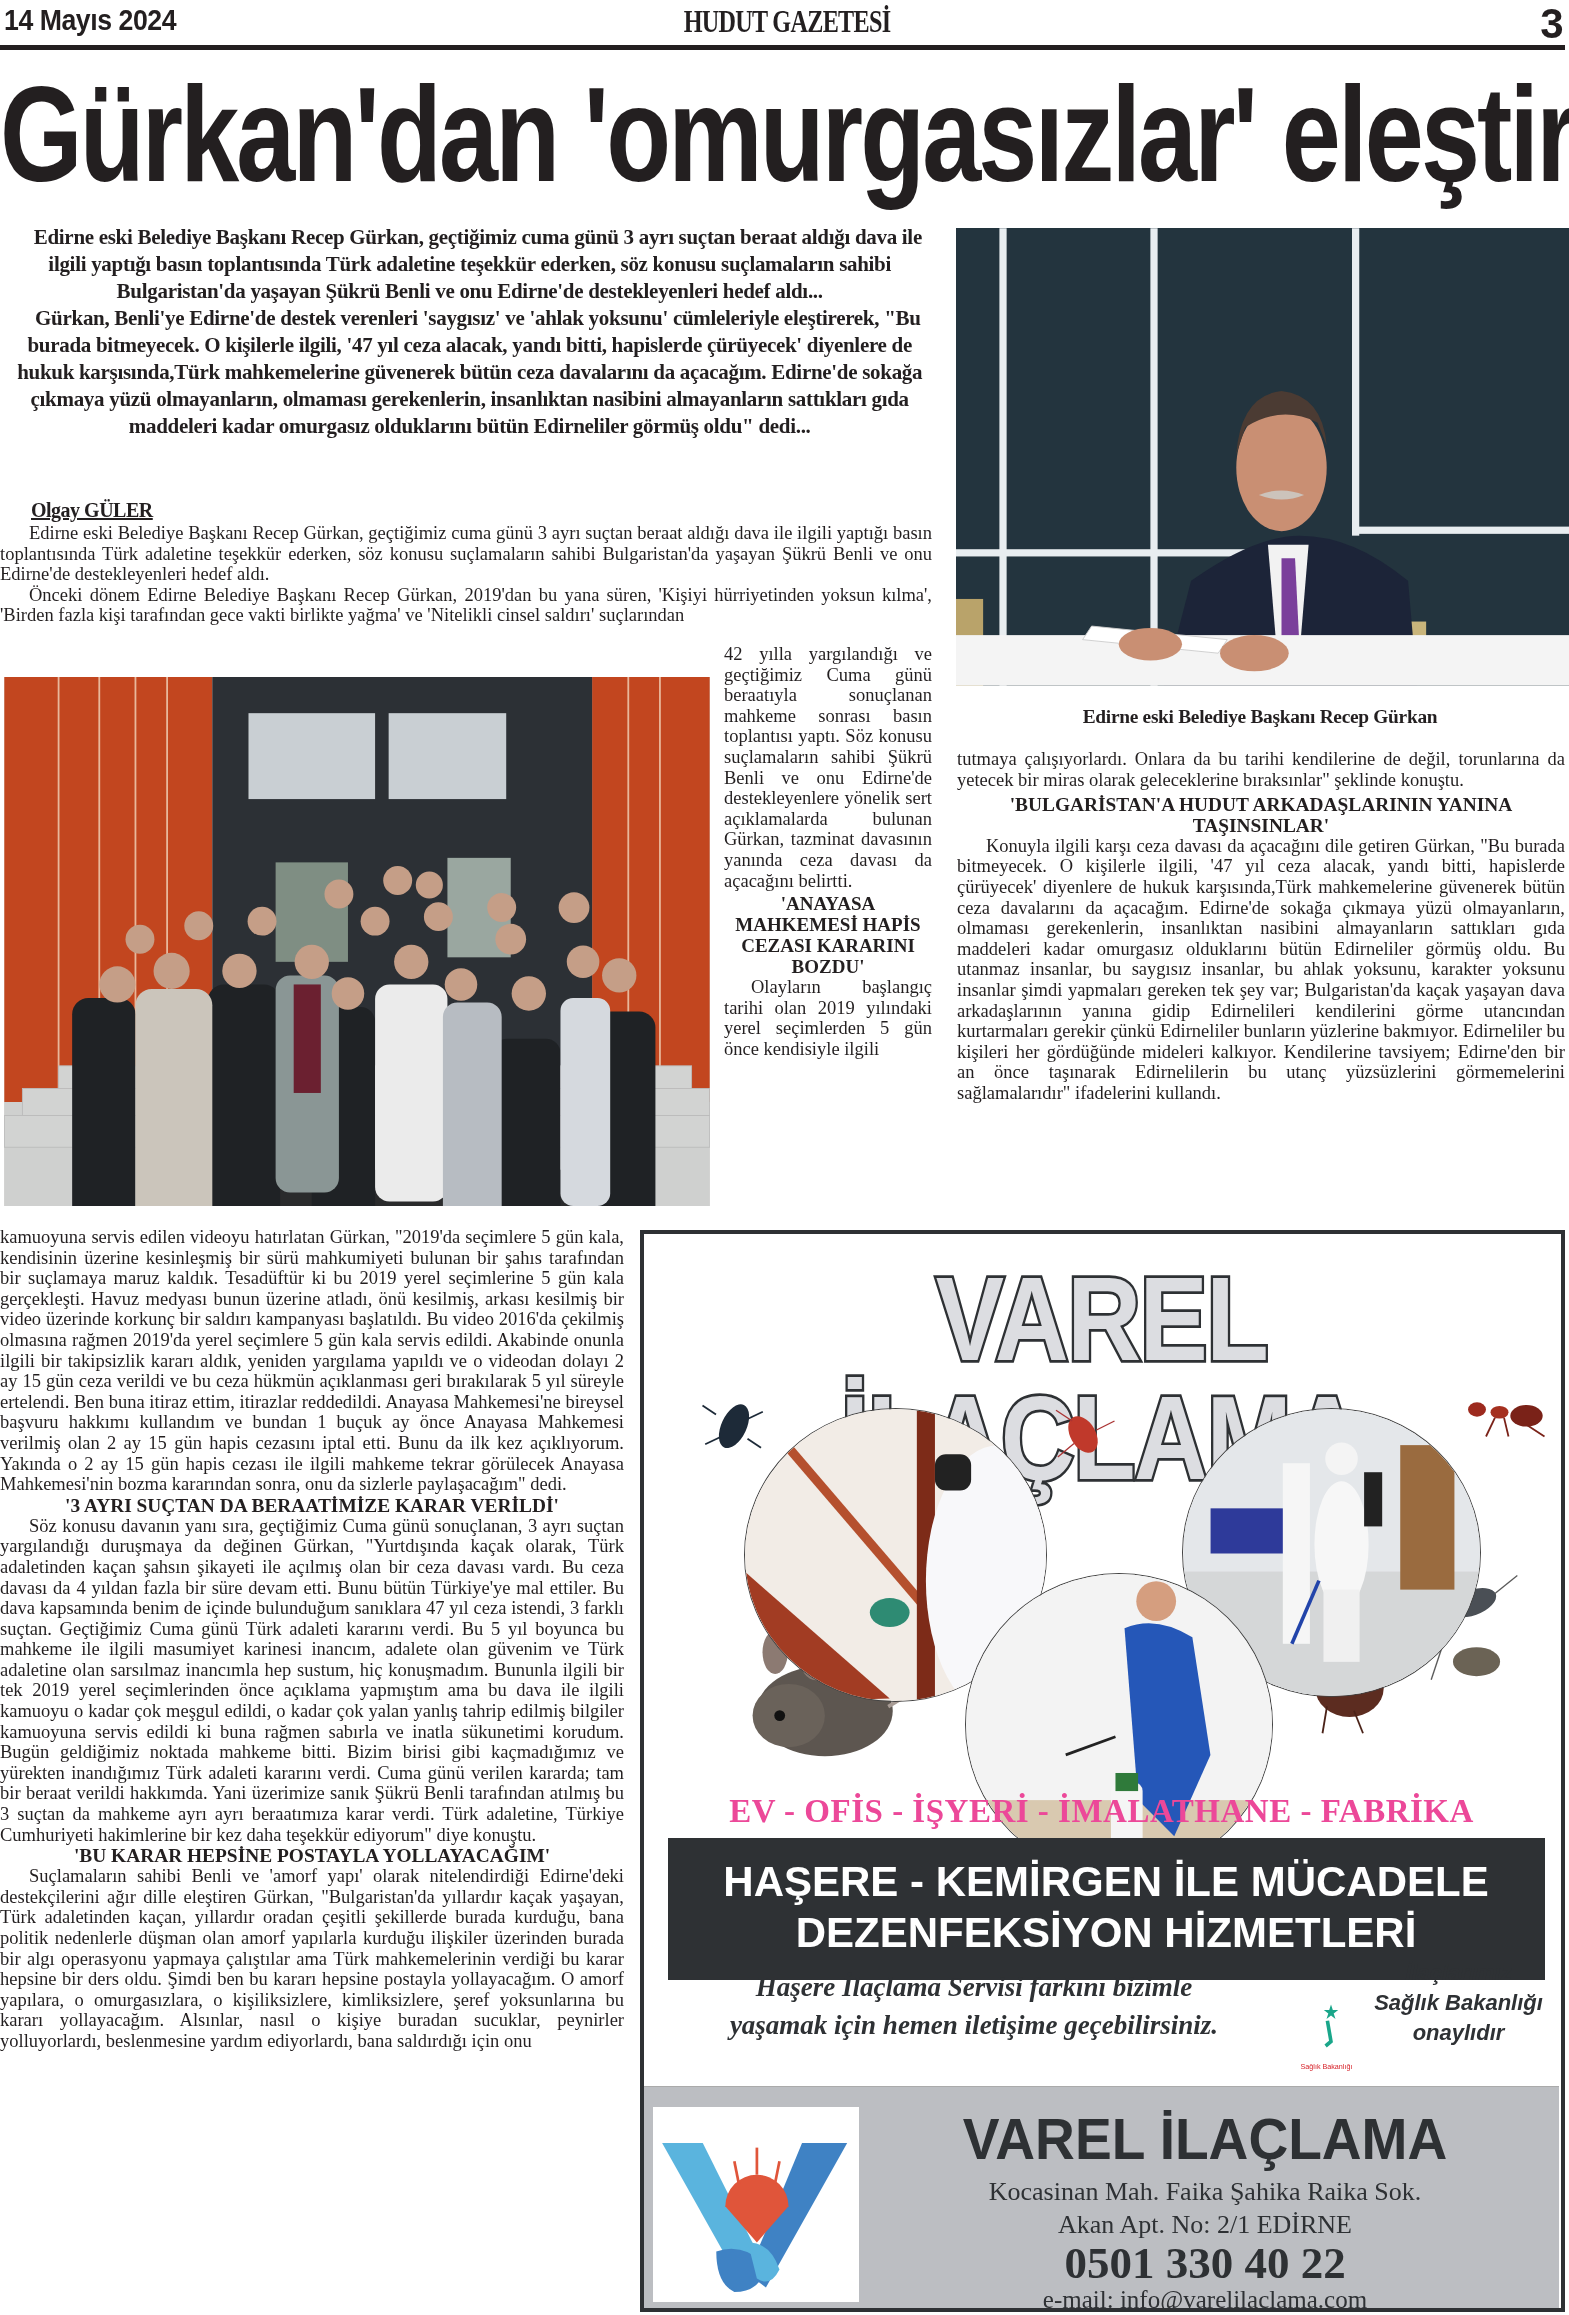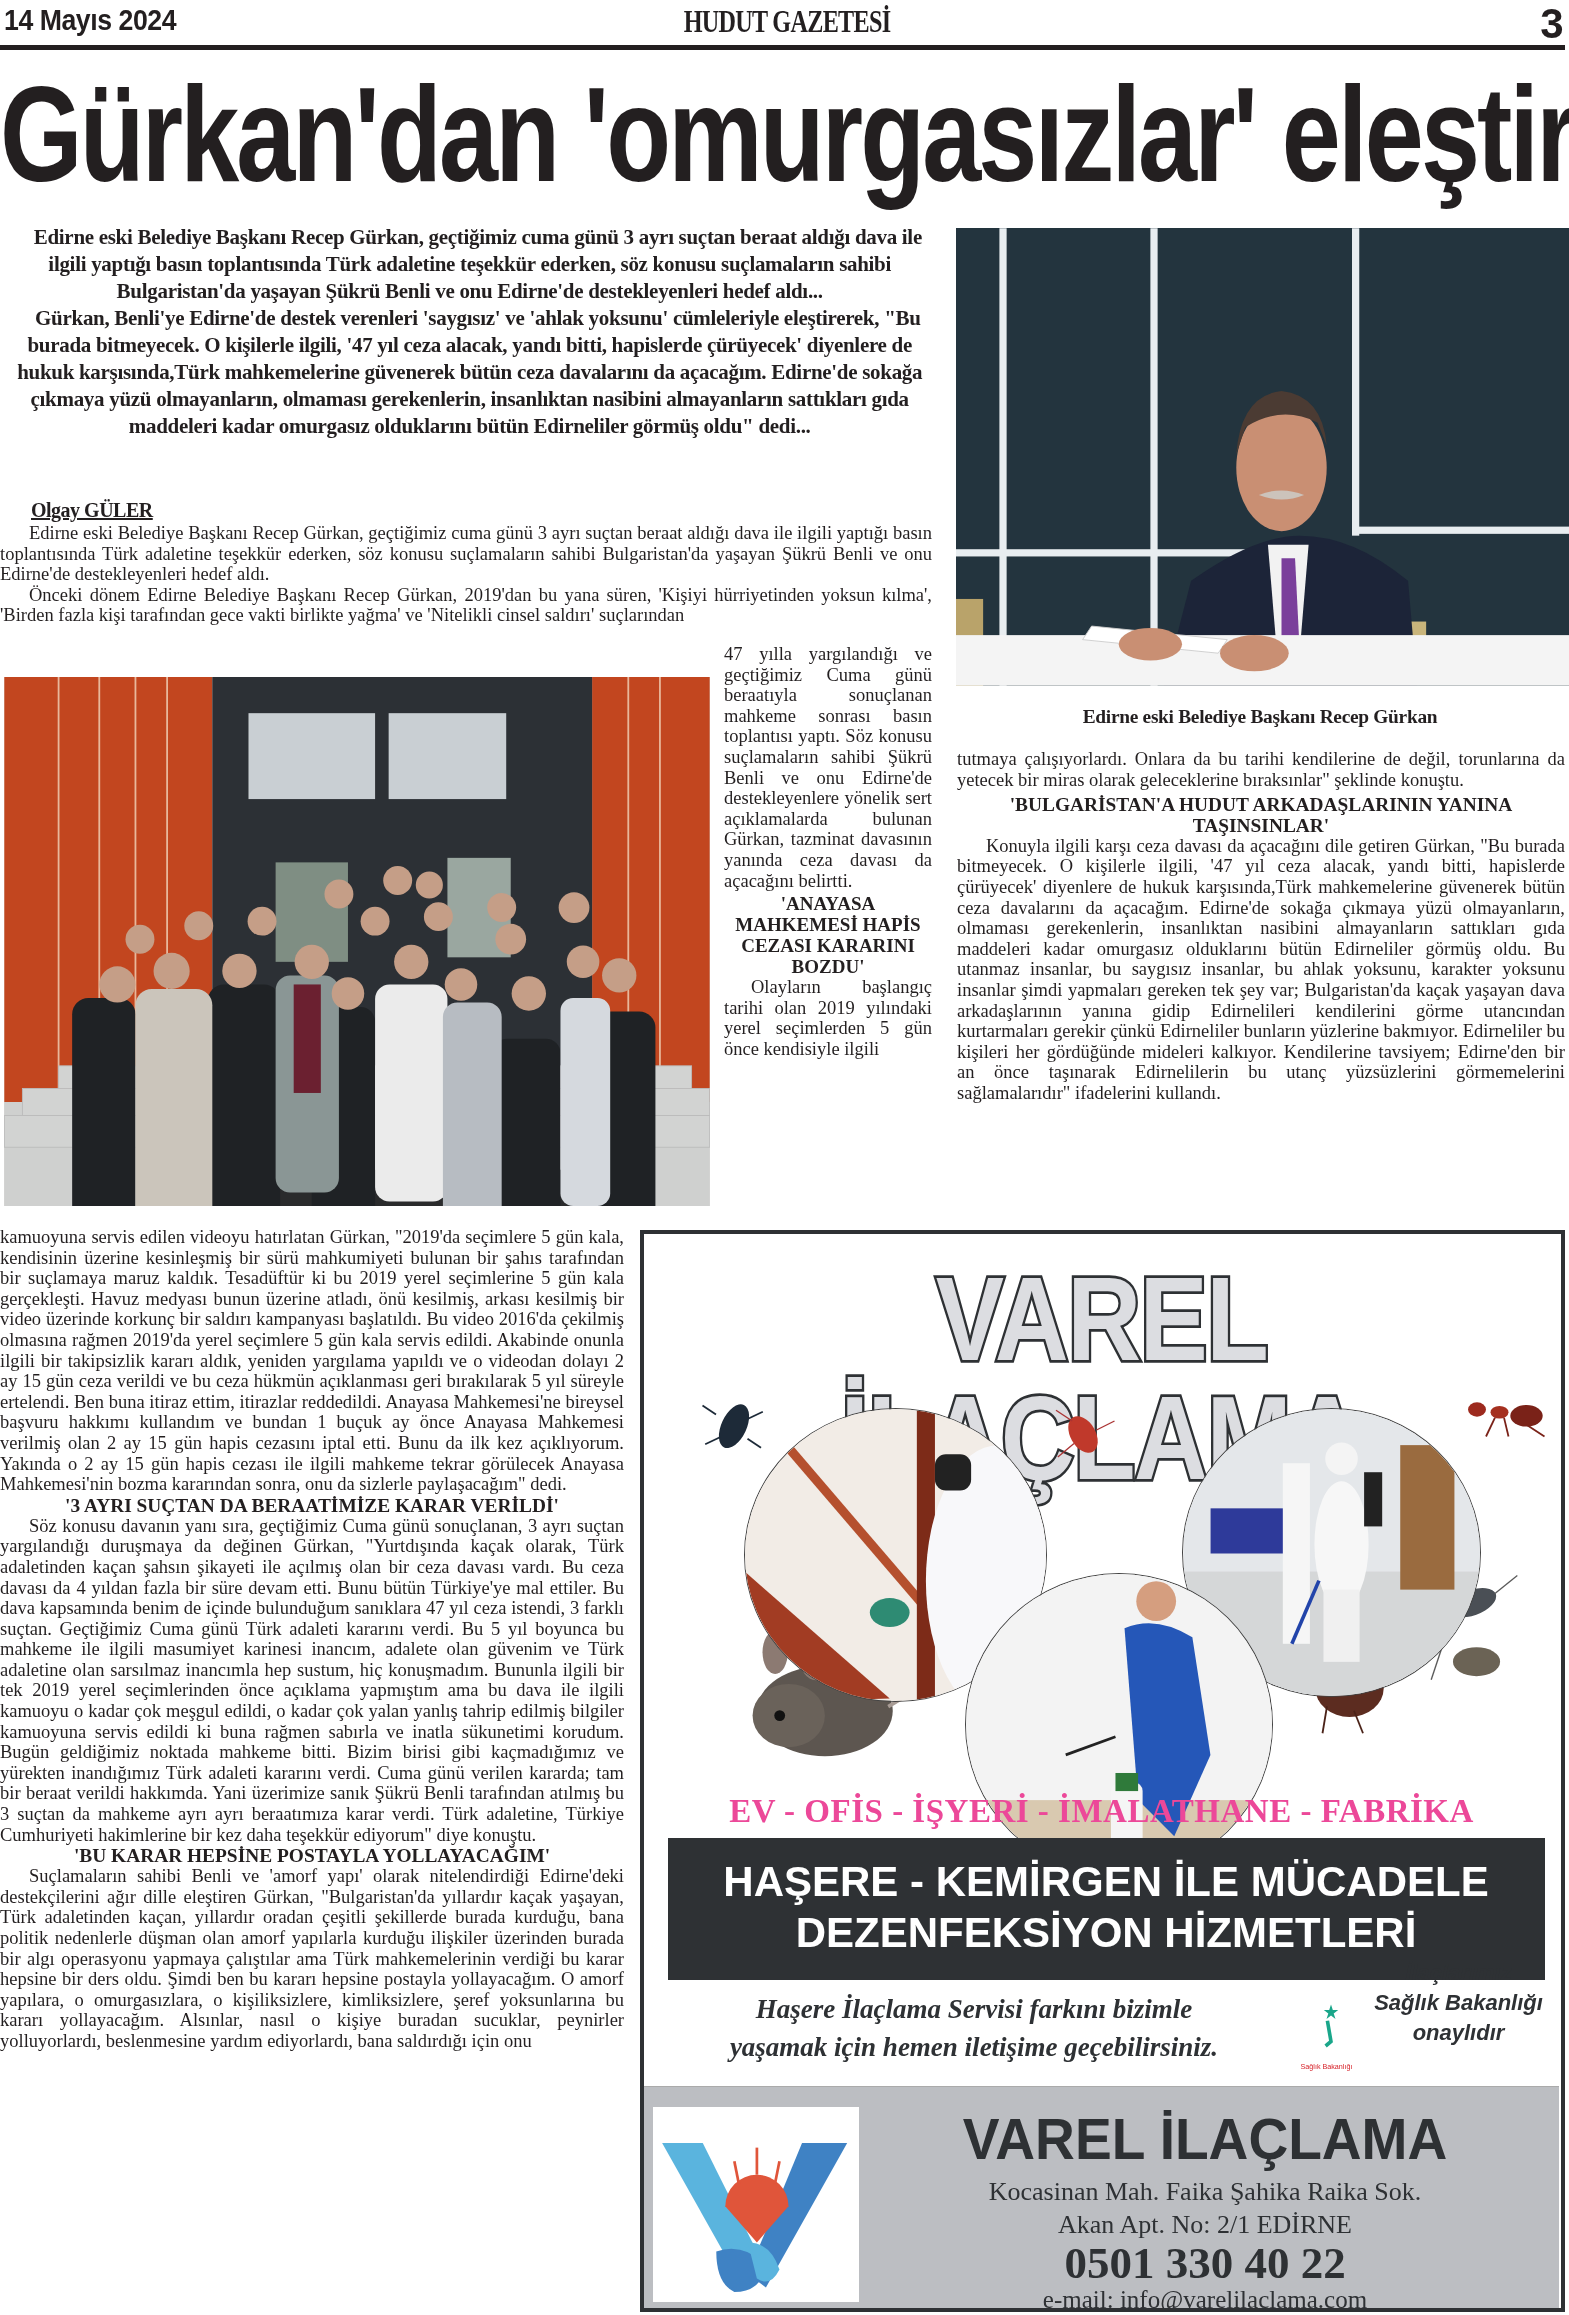--- a/index.html
+++ b/index.html
@@ -49,21 +49,21 @@
   .bottom-left .sub { font-weight: bold; text-align: center; font-size: 19.4px; line-height: 21px; }
   .bottom-left p.ind { text-indent: 29px; }
 
   
   .ad { left: 640px; top: 1230px; width: 925px; height: 1082px; border: 4.5px solid #2e3134; background: #ffffff; overflow: hidden; }
   .ad-title { position: absolute; left: 0; top: 25px; width: 915px; text-align: center; font-family: "Liberation Sans", sans-serif; font-weight: bold; font-size: 119px; line-height: 119px; color: #dcdde1; -webkit-text-stroke: 5.4px #2e3134; paint-order: stroke fill; letter-spacing: -1.8px; transform: scaleX(0.86); }
   .ad-images { position: absolute; left: 0; top: 138px; width: 915px; height: 412px; }
   .circle { position: absolute; border-radius: 50%; border: 1.8px solid #444; overflow: hidden; }
   .ad-services { position: absolute; left: 0; top: 559px; width: 915px; text-align: center; font-family: "Liberation Serif", serif; font-weight: bold; font-size: 33px; color: #ec4899; letter-spacing: 0.5px; }
   .ad-banner { position: absolute; left: 23.5px; top: 604px; width: 877px; height: 142px; background: #2e3134; color: #ffffff; text-align: center; font-family: "Liberation Sans", sans-serif; font-weight: bold; font-size: 42px; line-height: 51px; padding-top: 18px; }
-  .ad-slogan { position: absolute; left: 27px; top: 756px; width: 606px; text-align: center; font-family: "Liberation Serif", serif; font-weight: bold; font-style: italic; font-size: 27px; line-height: 38px; color: #2e3134; }
+  .ad-slogan { position: absolute; left: 27px; top: 734px; width: 606px; text-align: center; font-family: "Liberation Serif", serif; font-weight: bold; font-style: italic; font-size: 27px; line-height: 38px; color: #2e3134; }
   .ad-ministry-logo { position: absolute; left: 651px; top: 758px; width: 63px; height: 81px; }
   .ad-approval { position: absolute; left: 724px; top: 724px; width: 181px; text-align: center; font-family: "Liberation Sans", sans-serif; font-weight: bold; font-style: italic; font-size: 22px; line-height: 30px; color: #2e3134; }
 
   .ad-footer { position: absolute; left: 0; top: 852px; width: 915px; height: 230px; background: #bcbec2; border-top: 1.8px solid #aaa; }
   .ad-logo { position: absolute; left: 9px; top: 20px; width: 206px; height: 195px; background: #ffffff; }
   .ad-name { position: absolute; left: 217px; top: 18px; width: 688px; text-align: center; font-family: "Liberation Sans", sans-serif; font-weight: bold; font-size: 58px; color: #2e3134; transform: scaleX(0.95); }
   .ad-addr1, .ad-addr2 { position: absolute; left: 217px; width: 688px; text-align: center; font-family: "Liberation Serif", serif; font-size: 26px; color: #2e3134; }
   .ad-addr1 { top: 90px; }
   .ad-addr2 { top: 123px; }
   .ad-phone { position: absolute; left: 217px; top: 150px; width: 688px; text-align: center; font-family: "Liberation Serif", serif; font-weight: bold; font-size: 45px; color: #2e3134; }
@@ -152,21 +152,21 @@
           <circle cx="480" cy="265" r="16"></circle>
         <circle cx="550" cy="255" r="16"></circle>
           <circle cx="560" cy="290" r="17"></circle>
         <circle cx="630" cy="255" r="17"></circle>
       </g>
     </g>
   </svg>
 </div>
 
 <div class="abs narrow">
-  <p>47 yılla yargılandığı ve geçtiğimiz Cuma günü beraatıyla sonuçlanan mahkeme sonrası basın toplantısı yaptı. Söz konusu suçlamaların sahibi Şükrü Benli ve onu Edirne'de destekleyenlere yönelik sert açıklamalarda bulunan Gürkan, tazminat davasının yanında ceza davası da açacağını belirtti.</p>
+  <p>42 yılla yargılandığı ve geçtiğimiz Cuma günü beraatıyla sonuçlanan mahkeme sonrası basın toplantısı yaptı. Söz konusu suçlamaların sahibi Şükrü Benli ve onu Edirne'de destekleyenlere yönelik sert açıklamalarda bulunan Gürkan, tazminat davasının yanında ceza davası da açacağını belirtti.</p>
   <div class="sub">'ANAYASA MAHKEMESİ HAPİS CEZASI KARARINI BOZDU'</div>
   <p class="ind">Olayların başlangıç tarihi olan 2019 yılındaki yerel seçimlerden 5 gün önce kendisiyle ilgili</p>
 </div>
 
 <div class="abs portrait-photo">
   <svg width="613" height="458" viewBox="0 0 678 506">
     <rect width="678" height="506" fill="#23343e"></rect>
     <g fill="#e8edf0">
       <rect x="48" y="0" width="8" height="506"></rect>
         <rect x="215" y="0" width="8" height="506"></rect>

